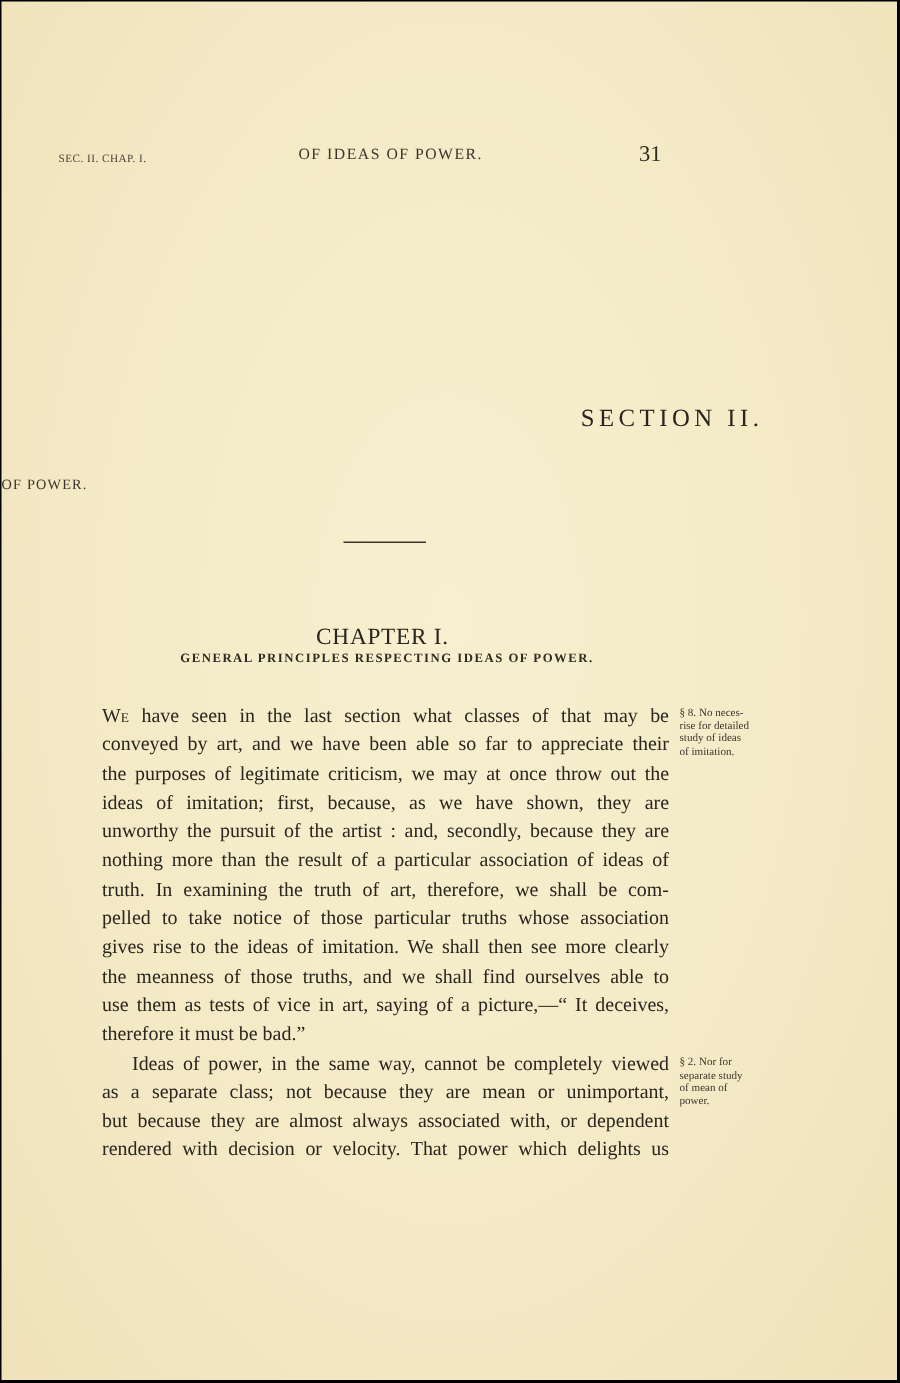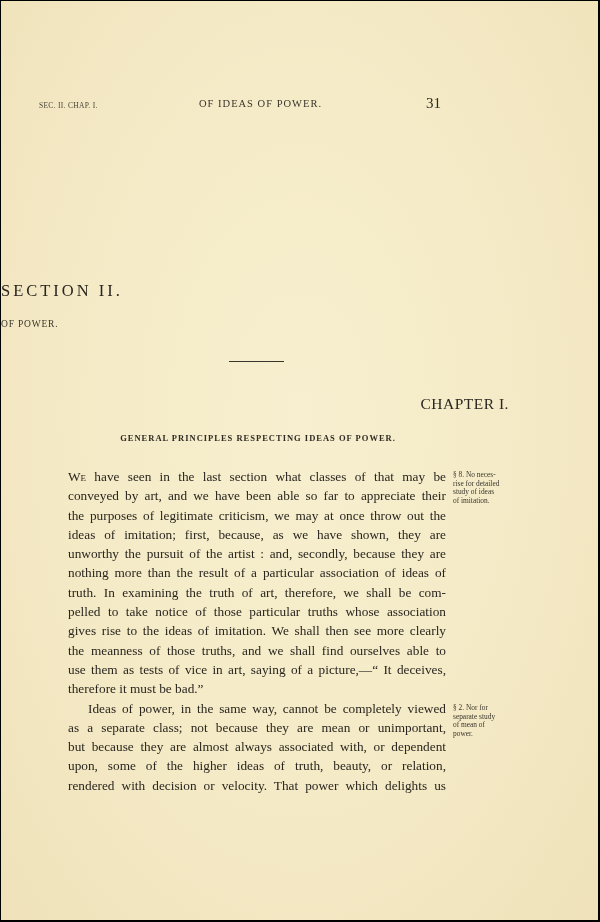--- a/index.html
+++ b/index.html
@@ -22,34 +22,34 @@
   }
   .rh-center {
     position: absolute; left: 198px; top: 97px;
     font-size: 10.5px; letter-spacing: 1px; color: #3a352b;
   }
   .rh-num {
     position: absolute; left: 425px; top: 94px;
     font-size: 15px; color: #2e2a22;
   }
   .section-title {
-    position: absolute; left: 0; width: 508px; top: 280px;
-    text-align: left; font-size: 16.5px; letter-spacing: 3px; color: #2a261f;
+    position: absolute; left: 0; width: 508px; top: 268px;
+    text-align: right; font-size: 16.5px; letter-spacing: 3px; color: #2a261f;
   }
   .section-sub {
     position: absolute; left: 0; width: 508px; top: 318px;
     text-align: left; font-size: 9.5px; letter-spacing: 0.8px; color: #3a352b;
   }
   .rule {
     position: absolute; left: 228px; top: 360px; width: 55px; height: 0;
     border-top: 1.5px solid #3a352b;
   }
   .chapter-title {
-    position: absolute; left: 0; width: 508px; top: 394px;
-    text-align: right; font-size: 15.5px; letter-spacing: 0.5px; color: #2a261f;
+    position: absolute; left: 0; width: 508px; top: 415px;
+    text-align: center; font-size: 15.5px; letter-spacing: 0.5px; color: #2a261f;
   }
   .chapter-sub {
     position: absolute; left: 0; width: 514px; top: 432px;
     text-align: center; font-size: 8.5px; letter-spacing: 1px; color: #2e2a22; font-weight: bold;
   }
   .body {
     position: absolute; left: 67px; top: 466px; width: 378px;
   }
   .line {
     display: block;
@@ -96,21 +96,20 @@
     <span class="line">truth.  In examining the truth of art, therefore, we shall be com-</span>
     <span class="line">pelled to take notice of those particular truths whose association</span>
     <span class="line">gives rise to the ideas of imitation.  We shall then see more clearly</span>
     <span class="line">the meanness of those truths, and we shall find ourselves able to</span>
     <span class="line">use them as tests of vice in art, saying of a picture,—“ It deceives,</span>
     <span class="line last">therefore it must be bad.”</span>
 
     <span class="line indent">Ideas of power, in the same way, cannot be completely viewed</span>
     <span class="line">as a separate class; not because they are mean or unimportant,</span>
     <span class="line">but because they are almost always associated with, or dependent</span>
-    <span class="line">upon, some of the higher ideas of truth, beauty, or relation,</span>
     <span class="line">rendered with decision or velocity.  That power which delights us</span>
   </div>
 
   <div class="note note1">
     <div>§ 8. No neces-</div>
     <div>rise for detailed</div>
     <div>study of ideas</div>
     <div>of imitation.</div>
   </div>
 

